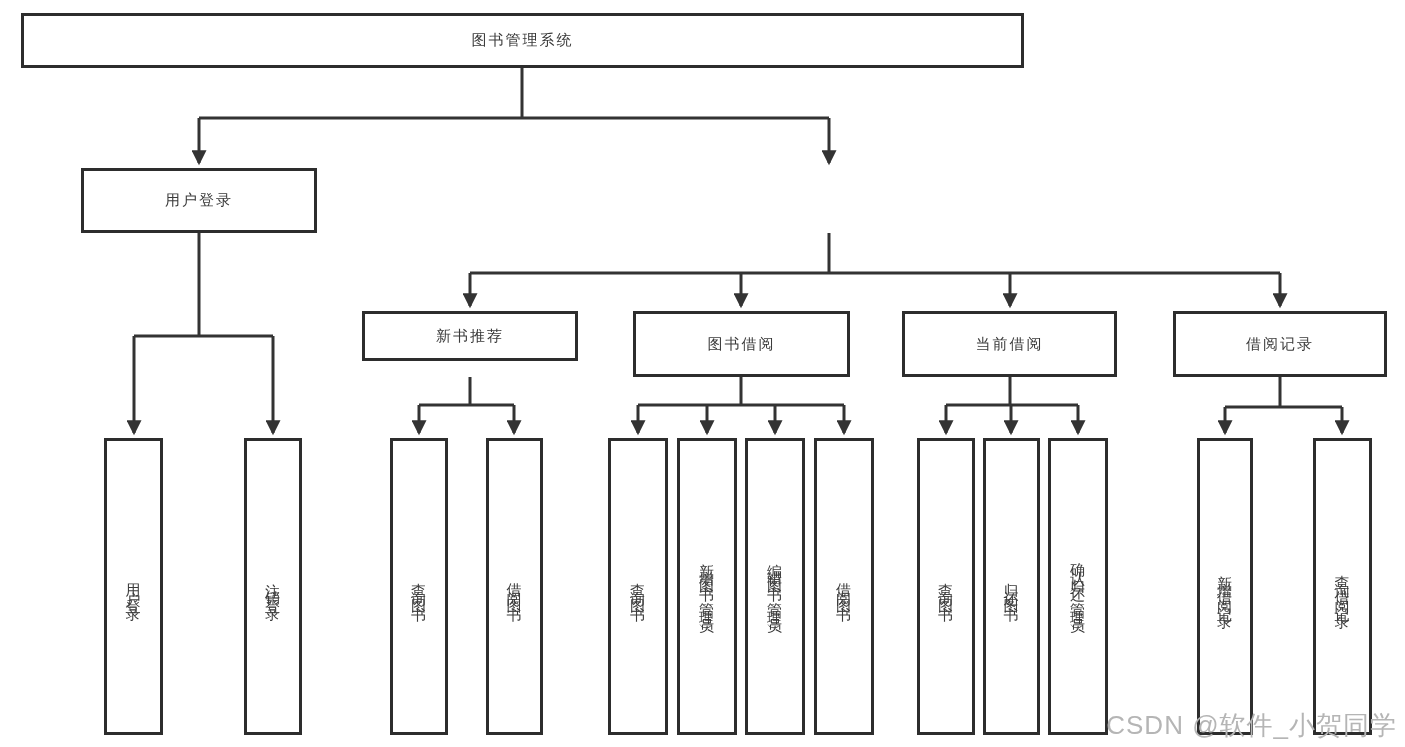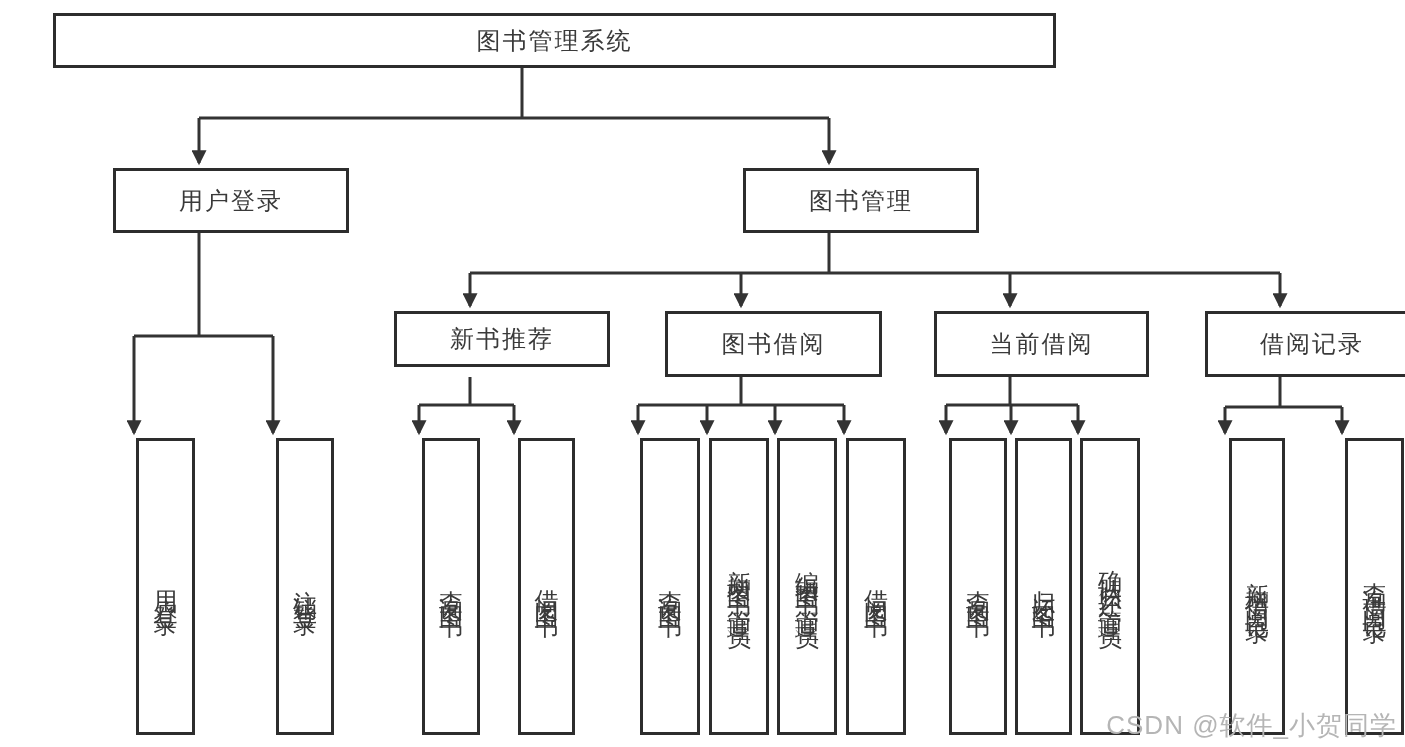--- a/index.html
+++ b/index.html
@@ -25,42 +25,41 @@
   .connectors marker path{fill:var(--line);stroke:none;}
   .box{
     position:absolute;
     box-sizing:border-box;
     background:var(--background);
     border:3px solid var(--box-border);
     display:flex;
     align-items:center;
     justify-content:center;
     color:var(--text);
-    font-size:24px;
+    font-size:15px;
     letter-spacing:2px;
     text-align:center;
     white-space:nowrap;
-    margin-left:32px;
   }
   .leaf{
     top:438px;
     height:297px;
   }
   .leaf span{
     writing-mode:vertical-rl;
     text-orientation:mixed;
     letter-spacing:8px;
     line-height:1;
     white-space:nowrap;
   }
   
   #n-root{left:21px;top:13px;width:1003px;height:55px;}
   #n-user-login{left:81px;top:168px;width:236px;height:65px;}
   #n-book-mgmt{left:711px;top:168px;width:236px;height:65px;}
-  #n-new-book-rec{left:362px;top:311px;width:216px;height:56px;text-align:right;}
+  #n-new-book-rec{left:362px;top:311px;width:216px;height:50px;text-align:right;}
   #n-book-borrow{left:633px;top:311px;width:217px;height:66px;}
   #n-current-borrow{left:902px;top:311px;width:215px;height:66px;}
   #n-borrow-records{left:1173px;top:311px;width:214px;height:66px;}
   #n-leaf-user-login{left:104px;width:59px;}
   #n-leaf-logout{left:244px;width:58px;}
   #n-leaf-rec-query{left:390px;width:58px;}
   #n-leaf-rec-borrow{left:486px;width:57px;}
   #n-leaf-bb-query{left:608px;width:60px;}
   #n-leaf-bb-add{left:677px;width:60px;}
   #n-leaf-bb-edit{left:745px;width:60px;}
@@ -126,23 +125,20 @@
     <path d="M1342,407 V433" marker-end="url(#arrow)"></path>
   </svg>
 
   <div class="box" id="n-root">
     <span>图书管理系统</span>
   </div>
 
   <div class="box" id="n-user-login">
     <span>用户登录</span>
   </div>
-  <div class="box" id="n-book-mgmt">
-    <span>图书管理</span>
-  </div>
 
   <div class="box" id="n-new-book-rec">
     <span>新书推荐</span>
   </div>
   <div class="box" id="n-book-borrow">
     <span>图书借阅</span>
   </div>
   <div class="box" id="n-current-borrow">
     <span>当前借阅</span>
   </div>

